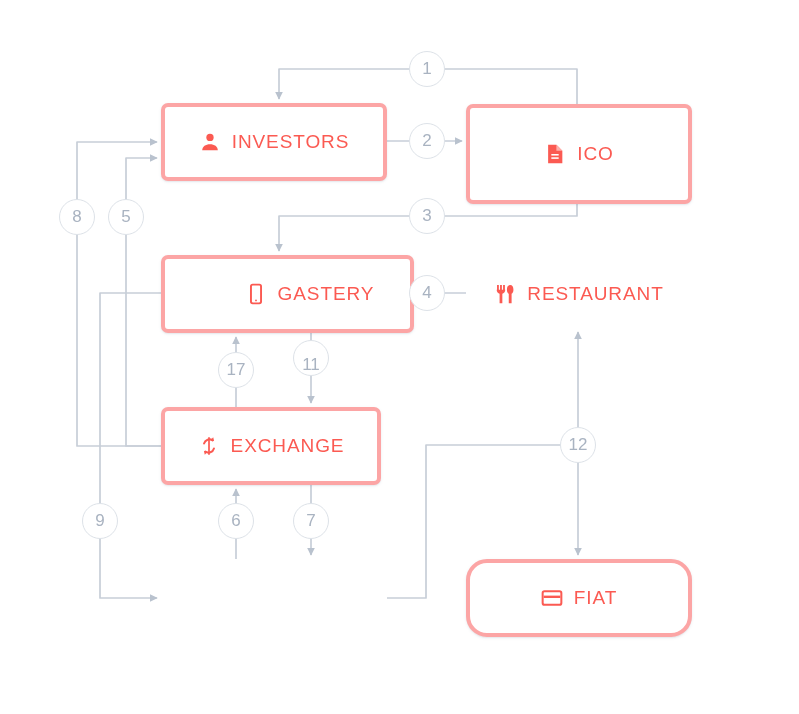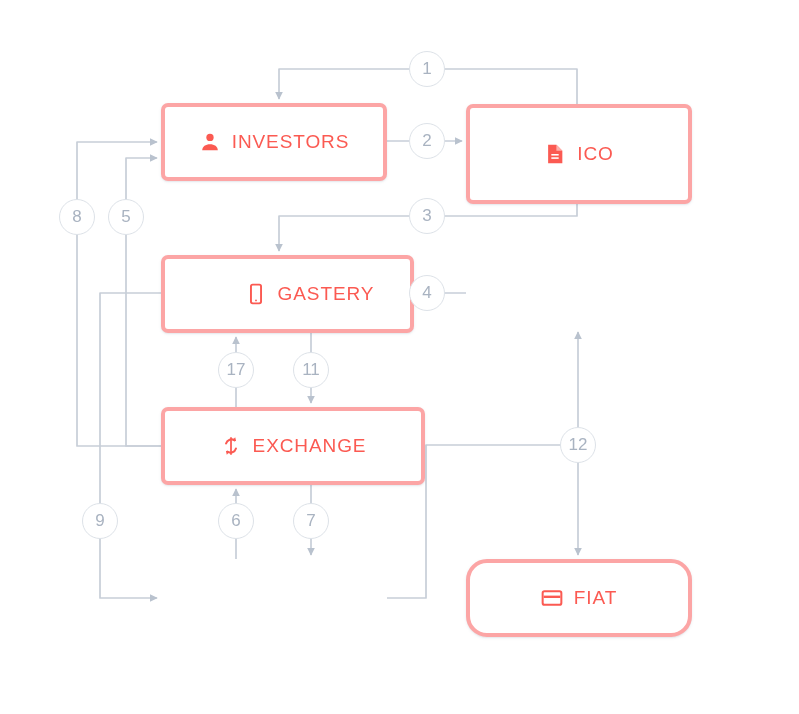--- a/index.html
+++ b/index.html
@@ -154,22 +154,34 @@
       <span class="node-icon">
         <svg viewBox="0 0 24 24">
             <rect x="6.5" y="1.8" width="11" height="20.4" rx="1.9" fill="none" stroke="#fb5a52" stroke-width="2.1"></rect>
             <circle cx="12" cy="19" r="1" fill="#fb5a52"></circle>
           </svg>
       </span>
       <span class="node-label">GASTERY</span>
     </div>
   </div>
 
-
-  <div class="node" style="left:161px;top:407px;width:264px;height:78px;">
+  <div class="node bare" style="left:466px;top:255px;width:226px;height:78px;">
+    <div class="node-inner">
+      <span class="node-icon">
+        <svg viewBox="0 0 24 24">
+          <path d="M4.3 2.2v6.2M7.6 2.2v6.2M10.9 2.2v6.2" stroke="#fb5a52" stroke-width="2" stroke-linecap="butt"></path>
+          <path d="M2.9 7.4h9.4c0 2.6-1.7 3.9-3.2 4.3V22H6.1V11.7C4.6 11.3 2.9 10 2.9 7.4z" fill="#fb5a52"></path>
+          <path d="M17.6 2.2c2.4 0 3.6 2.1 3.6 5.2 0 2.2-.8 3.7-2 4.3V22h-3.1V11.7c-1.2-.6-2-2.1-2-4.3 0-3.1 1.2-5.2 3.5-5.2z" fill="#fb5a52"></path>
+        </svg>
+      </span>
+      <span class="node-label">RESTAURANT</span>
+    </div>
+  </div>
+
+  <div class="node" style="left:161px;top:407px;width:220px;height:78px;">
     <div class="node-inner">
       <span class="node-icon">
         <svg viewBox="0 0 24 24">
           <path d="M6.6 9.2a6 6 0 0 1 9.4-3.2" fill="none" stroke="#fb5a52" stroke-width="2.2" stroke-linecap="round"></path>
           <path d="M17.4 14.8a6 6 0 0 1-9.4 3.2" fill="none" stroke="#fb5a52" stroke-width="2.2" stroke-linecap="round"></path>
           <path d="M16.6 2.4l0.9 4.2-4.2-0.6z" fill="#fb5a52"></path>
           <path d="M7.4 21.6l-0.9-4.2 4.2 0.6z" fill="#fb5a52"></path>
           <path d="M12 3.2v17.6" stroke="#fb5a52" stroke-width="1.9" stroke-linecap="round"></path>
         </svg>
       </span>
@@ -213,20 +225,20 @@
     </div>
   <div class="marker" style="left:77px;top:217px;">
       <span>8</span>
     </div>
   <div class="marker" style="left:100px;top:521px;">
       <span>9</span>
     </div>
   <div class="marker" style="left:236px;top:370px;">
       <span>17</span>
     </div>
-  <div class="marker" style="left:311px;top:370px;">
+  <div class="marker" style="left:311px;top:358px;align-items:flex-end;">
       <span>11</span>
     </div>
   <div class="marker" style="left:578px;top:445px;">
       <span>12</span>
     </div>
 
 </div>
 
 </body></html>

